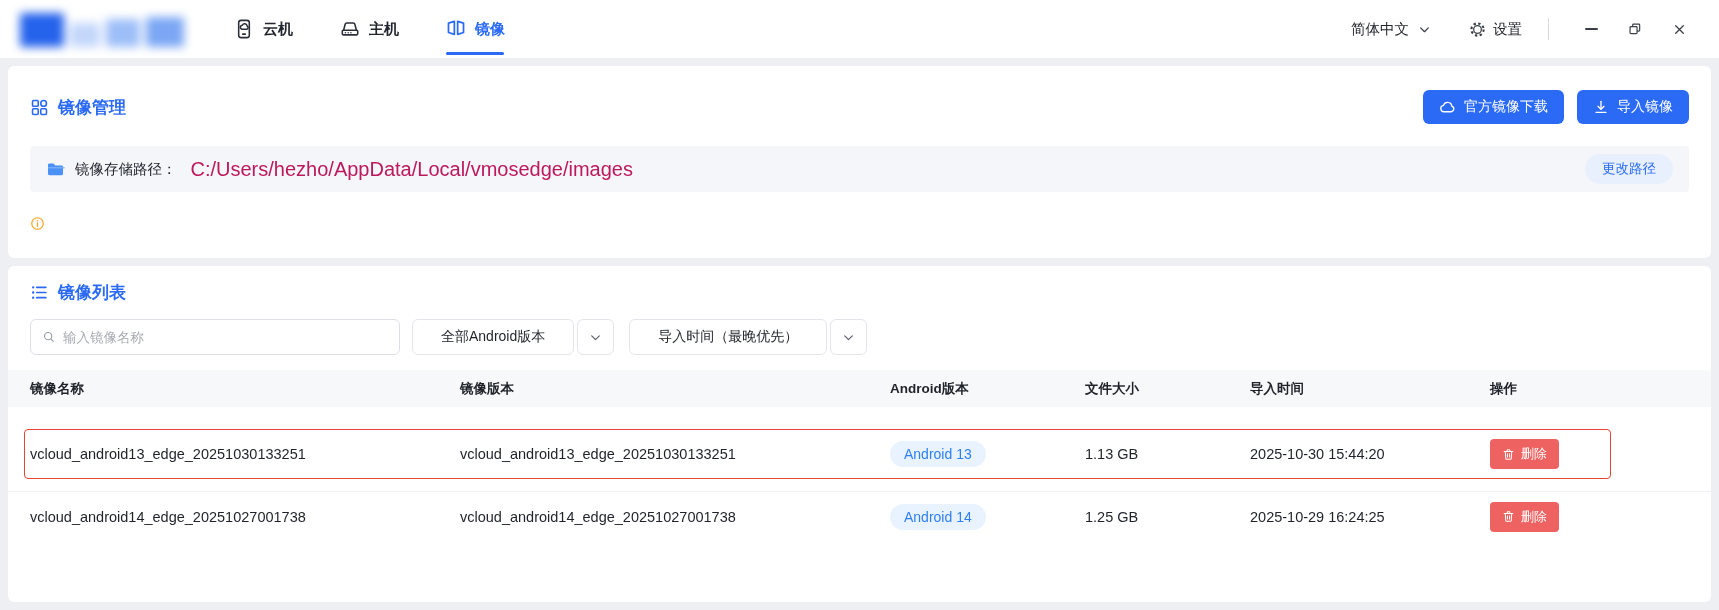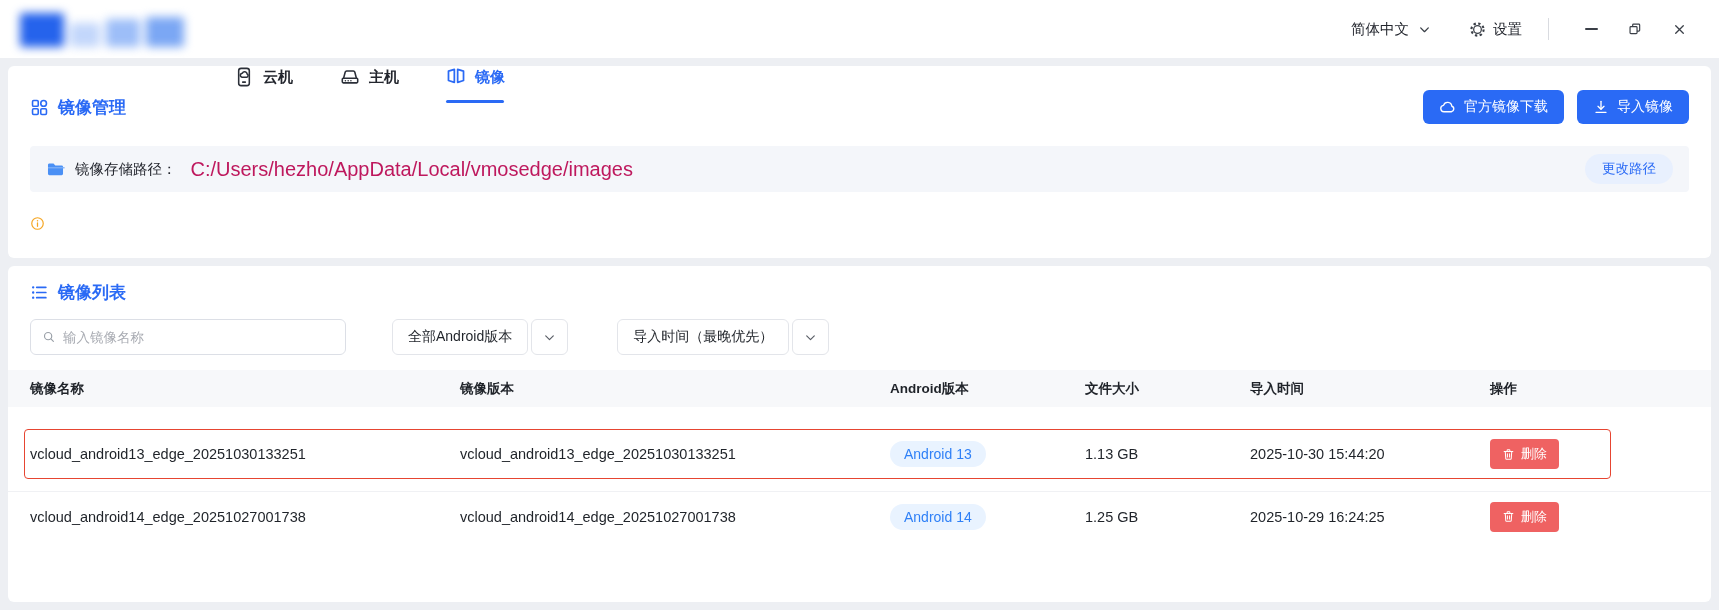--- a/index.html
+++ b/index.html
@@ -13,21 +13,21 @@
 
   
   .topbar { position:relative; height:58px; background:#fff; }
   .logo { position:absolute; left:20px; top:11px; height:36px; display:flex; align-items:flex-end; gap:6px; filter:blur(5px); }
   .logo i { display:block; border-radius:2px; }
   .logo i:nth-child(1){ width:44px; height:34px; background:#2563ec; }
   .logo i:nth-child(2){ width:30px; height:24px; background:#c3d7fb; }
   .logo i:nth-child(3){ width:34px; height:28px; background:#9dbef8; }
   .logo i:nth-child(4){ width:38px; height:30px; background:#7ba7f4; }
 
-  .tabs { position:absolute; left:233px; top:0; height:100%; display:flex; gap:46px;margin-top:48px; }
+  .tabs { position:absolute; left:233px; top:0; height:100%; display:flex; gap:46px; }
   .tab { position:relative; display:flex; align-items:center; gap:8px; font-size:15px; font-weight:600; color:#23262e; cursor:pointer; }
   .tab.active { color:#2a6af5; }
   .tab.active::after { content:""; position:absolute; left:50%; transform:translateX(-50%);
     bottom:3px; width:58px; height:3px; border-radius:3px; background:#2a6af5; }
 
   .topbar-right { position:absolute; right:0; top:0; height:100%; display:flex; align-items:center; padding-right:18px; }
   .lang { display:flex; align-items:center; gap:9px; font-size:14.5px; color:#23262e; cursor:pointer; }
   .settings { display:flex; align-items:center; gap:7px; font-size:14.5px; color:#23262e; cursor:pointer; margin-left:38px;justify-content:space-between; }
   .win-divider { width:1px; height:22px; background:#d9dbe0; margin:0 20px 0 26px; }
   .win-btn { width:44px; height:58px; display:flex; align-items:center; justify-content:center; cursor:pointer; color:#3a3f47; }
@@ -50,27 +50,27 @@
   .path-label { font-size:14.5px; color:#23262e; margin-left:10px; }
   .path-value { font-size:20px; color:#be185d; margin-left:14px; }
   .change-path-btn { margin-left:auto; height:30px; padding:0 17px; background:#e8f0fe; color:#2a6af5;
     font-size:13.5px; border:none; border-radius:15px; cursor:pointer; font-family:Liberation Sans, sans-serif; }
 
   .warning-row { margin-top:24px; display:flex; align-items:center; gap:8px; font-size:12.5px; color:#2b2f36; }
 
   .p2-header { display:flex; align-items:center; gap:9px; padding:15px 22px 0; color:#2a6af5; font-size:17px; font-weight:700; }
 
   .filters { display:flex; gap:12px; padding:15px 22px 0; }
-  .search-box { width:316px; height:36px; border:1px solid #dcdfe6; border-radius:6px;
+  .search-box { width:370px; height:36px; border:1px solid #dcdfe6; border-radius:6px;
     display:flex; align-items:center; padding:0 11px; gap:7px; background:#fff; }
   .search-box input { border:none; outline:none; flex:1; font-size:13.5px; font-family:inherit; color:#1f2329; background:transparent; }
   .search-box input::placeholder { color:#a8abb2; }
   .select-group { display:flex; gap:3px; }
-  .select-main { height:36px; display:flex; align-items:center; padding:0 15px; font-size:14px;
-    border:1px solid #e3e5ea; border-radius:6px; background:#fff; cursor:pointer;margin-left:34px; }
+  .select-main { height:36px; display:flex; align-items:center; padding:0 28px; font-size:14px;
+    border:1px solid #e3e5ea; border-radius:6px; background:#fff; cursor:pointer; }
   .select-arrow { width:37px; height:36px; display:flex; align-items:center; justify-content:center;
     border:1px solid #e3e5ea; border-radius:6px; background:#fff; cursor:pointer; }
   .sort-group .select-arrow { margin-left:0; }
   .sort-group { margin-left:3px; }
 
   
   .thead { margin-top:15px; height:37px; background:#f7f8fa; display:grid;
     grid-template-columns:430px 430px 195px 165px 240px 1fr;
     align-items:center; padding:0 22px; font-size:13.5px; font-weight:700; color:#1f2329; }
   .tbody { margin-top:22px; }

